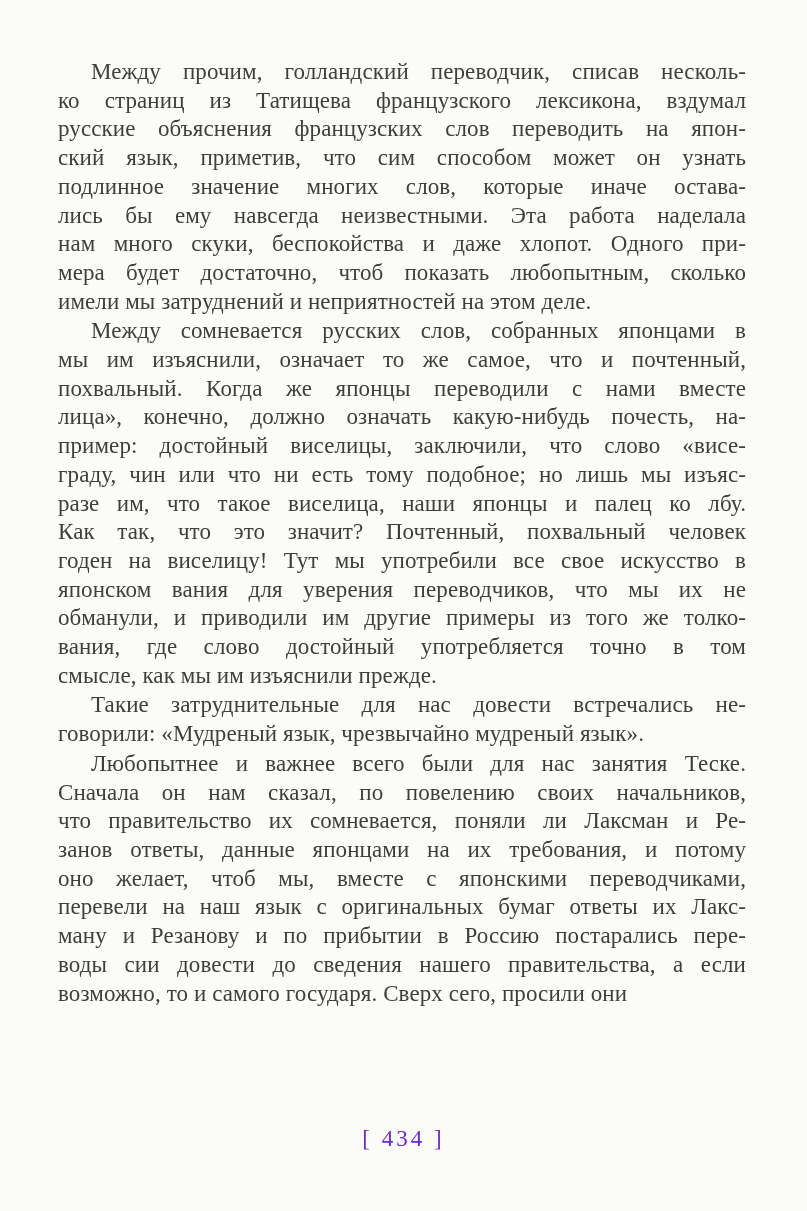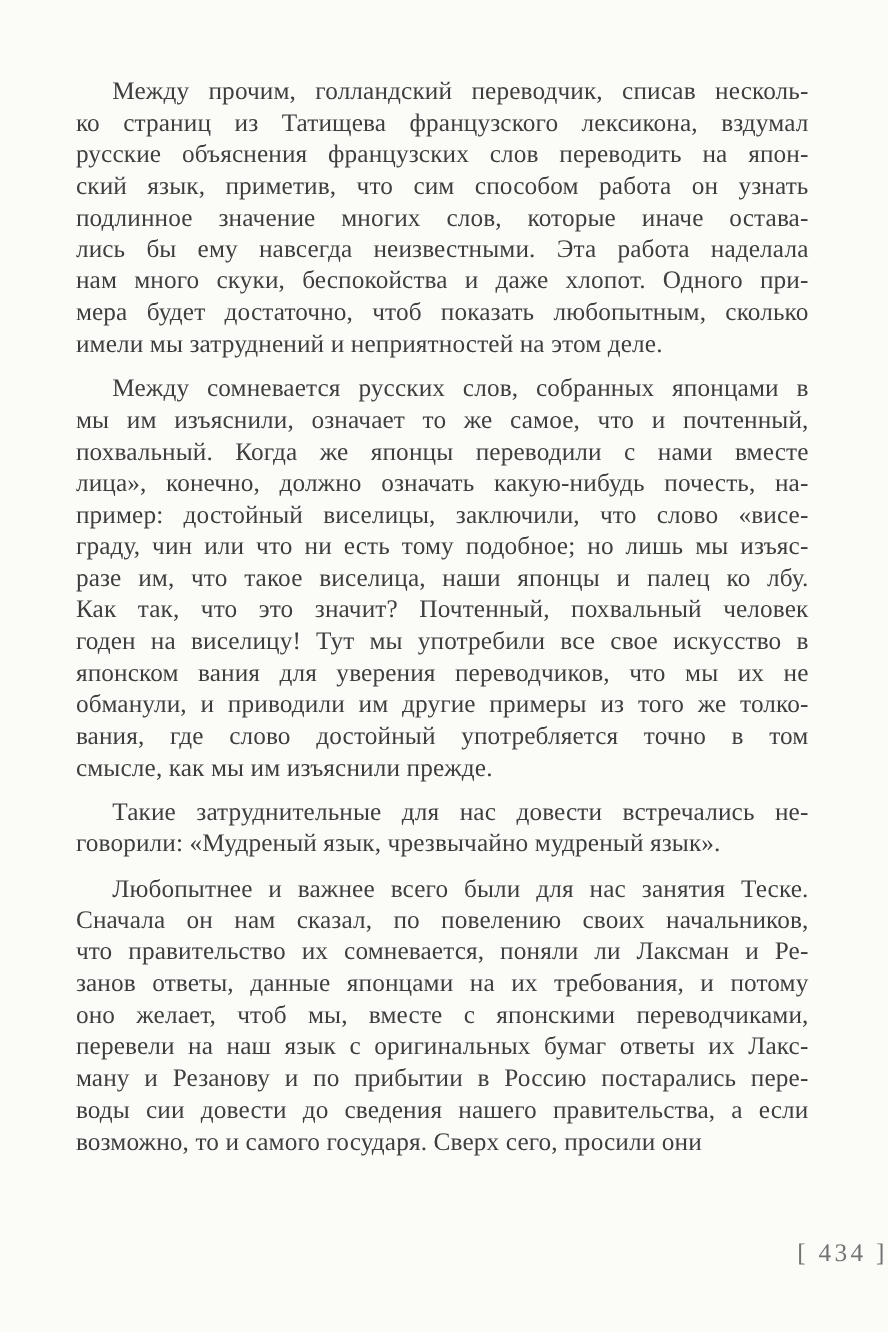--- a/index.html
+++ b/index.html
@@ -20,57 +20,57 @@
     color: #3e3e3e;
     background: #fbfbf8;
   }
   .text-block {
     position: absolute;
     left: 57px;
     top: 57px;
     width: 690px;
   }
   .paragraph {
-    margin: 12px;
+    margin: 1px;
     padding: 0;
   }
   .line {
     font-size: 23px;
     line-height: 28.7px;
     text-align: justify;
     text-align-last: justify;
     letter-spacing: 0.1px;
   }
   .line.last {
     text-align-last: left;
   }
   .line.first {
     text-indent: 33px;
   }
   .folio {
     position: absolute;
     top: 1126px;
     left: 0;
     width: 807px;
-    text-align: right;
+    text-align: center;
     font-size: 23px;
     letter-spacing: 3px;
-    color: #737373;
+    color: #6d28d9;
   }
 </style>
 </head>
 <body>
 
 <div class="page">
   <div class="text-block">
       <div class="paragraph">
         <div class="line first">Между прочим, голландский переводчик, списав несколь-</div>
         <div class="line">ко страниц из Татищева французского лексикона, вздумал</div>
         <div class="line">русские объяснения французских слов переводить на япон-</div>
-        <div class="line">ский язык, приметив, что сим способом работа он узнать</div>
+        <div class="line">ский язык, приметив, что сим способом может он узнать</div>
         <div class="line">подлинное значение многих слов, которые иначе остава-</div>
         <div class="line">лись бы ему навсегда неизвестными. Эта работа наделала</div>
         <div class="line">нам много скуки, беспокойства и даже хлопот. Одного при-</div>
         <div class="line">мера будет достаточно, чтоб показать любопытным, сколько</div>
         <div class="line last">имели мы затруднений и неприятностей на этом деле.</div>
       </div>
       <div class="paragraph">
         <div class="line first">Между сомневается русских слов, собранных японцами в</div>
         <div class="line">мы им изъяснили, означает то же самое, что и почтенный,</div>
         <div class="line">похвальный. Когда же японцы переводили с нами вместе</div>

